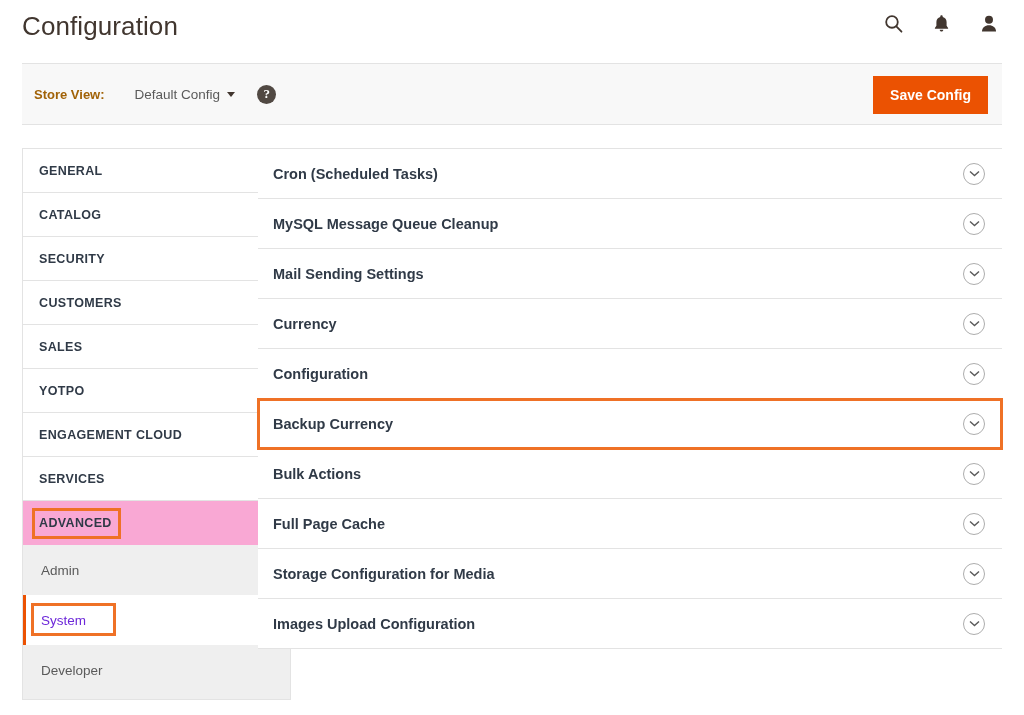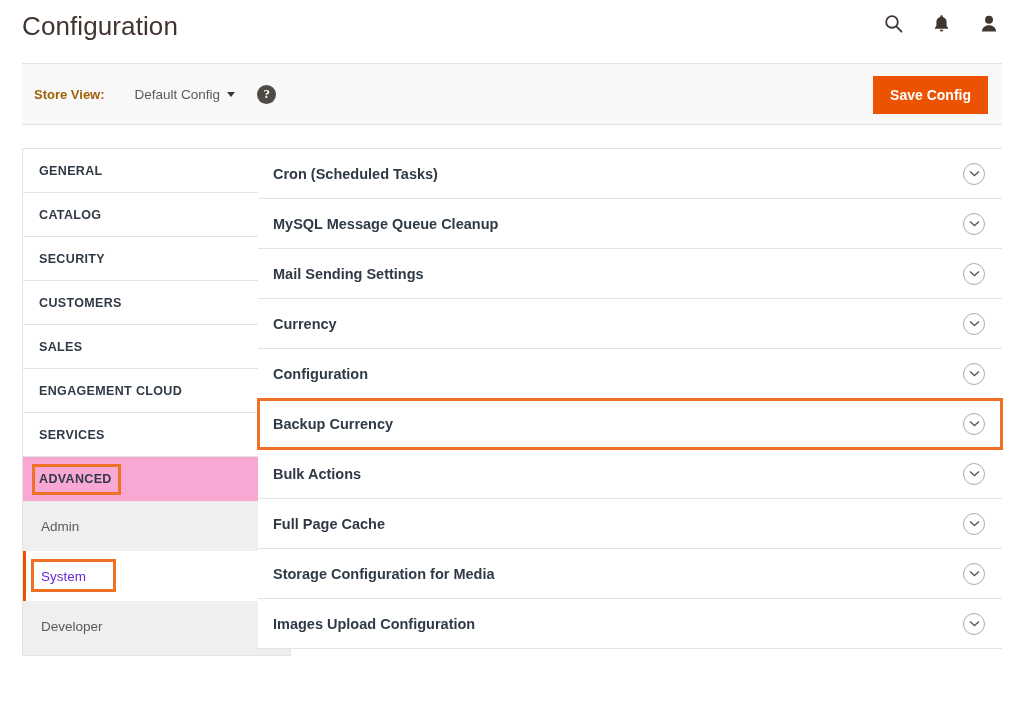--- a/index.html
+++ b/index.html
@@ -331,20 +331,28 @@
 
   <div class="nav-section">
     <span class="nav-section-label">SALES</span>
     <span class="chev">
       <svg width="13" height="8" viewBox="0 0 13 8" fill="none" stroke="currentColor" stroke-width="1.6">
           <polyline points="1,1.6 6.5,6.6 12,1.6"></polyline>
         </svg>
     </span>
   </div>
 
+  <div class="nav-section">
+    <span class="nav-section-label">YOTPO</span>
+    <span class="chev">
+      <svg width="13" height="8" viewBox="0 0 13 8" fill="none" stroke="currentColor" stroke-width="1.6">
+          <polyline points="1,1.6 6.5,6.6 12,1.6"></polyline>
+        </svg>
+    </span>
+  </div>
 
   <div class="nav-section">
     <span class="nav-section-label">ENGAGEMENT CLOUD</span>
     <span class="chev">
       <svg width="13" height="8" viewBox="0 0 13 8" fill="none" stroke="currentColor" stroke-width="1.6">
           <polyline points="1,1.6 6.5,6.6 12,1.6"></polyline>
         </svg>
     </span>
   </div>
 

